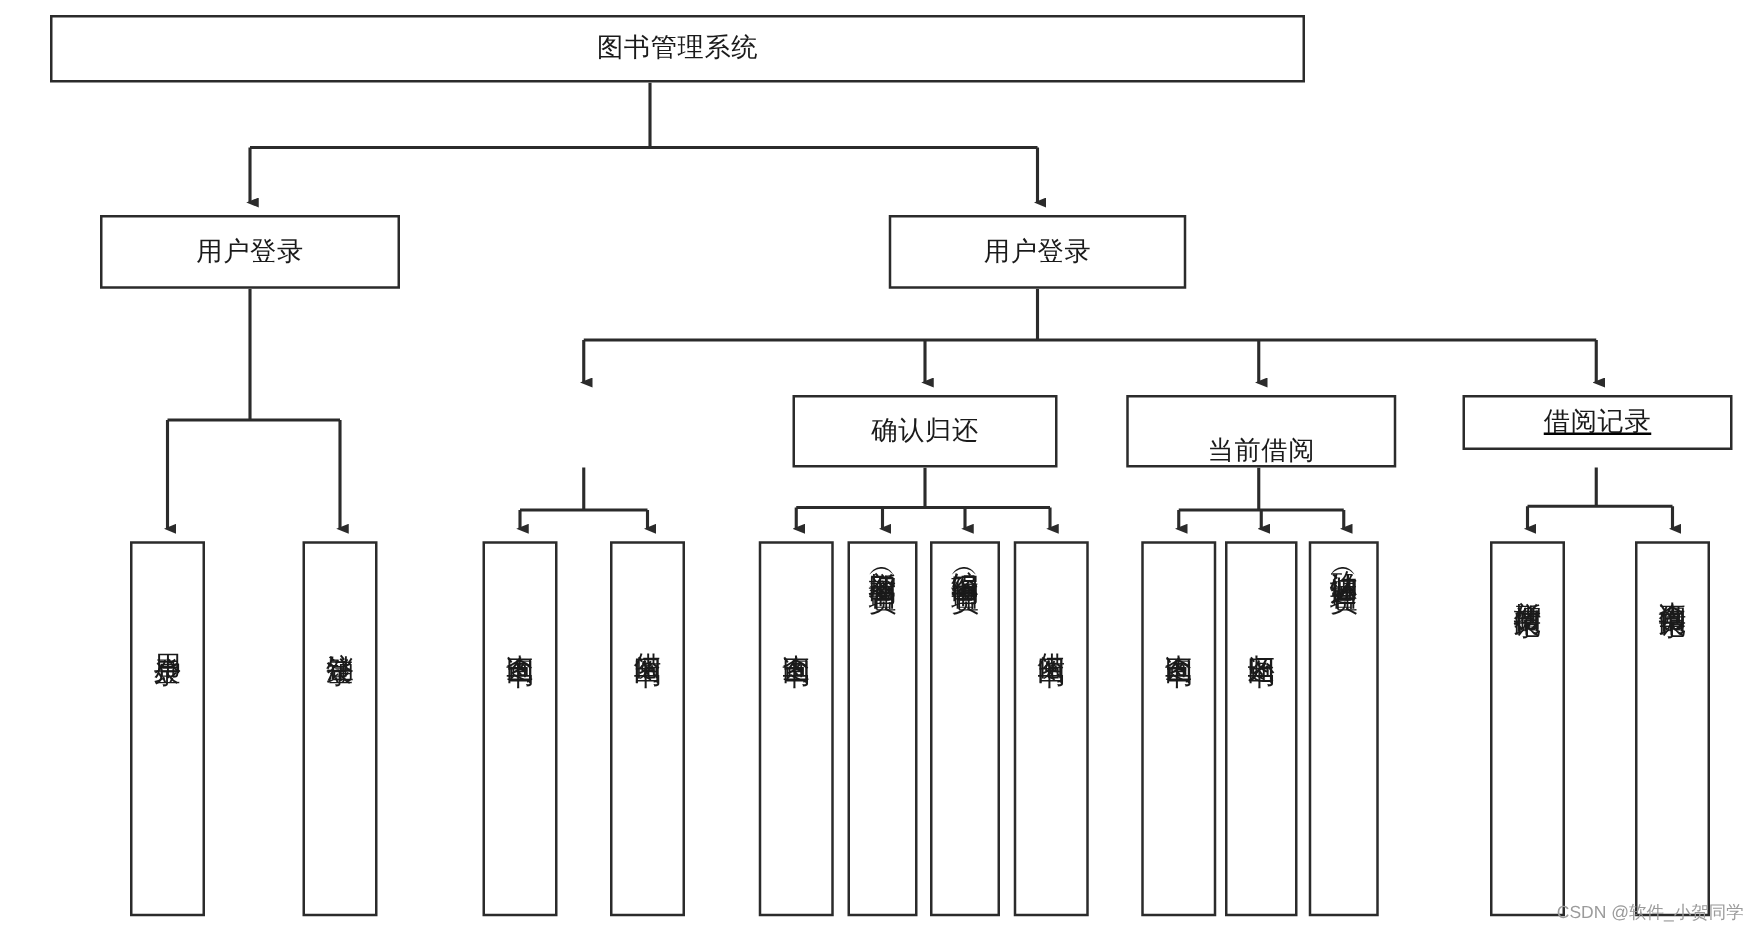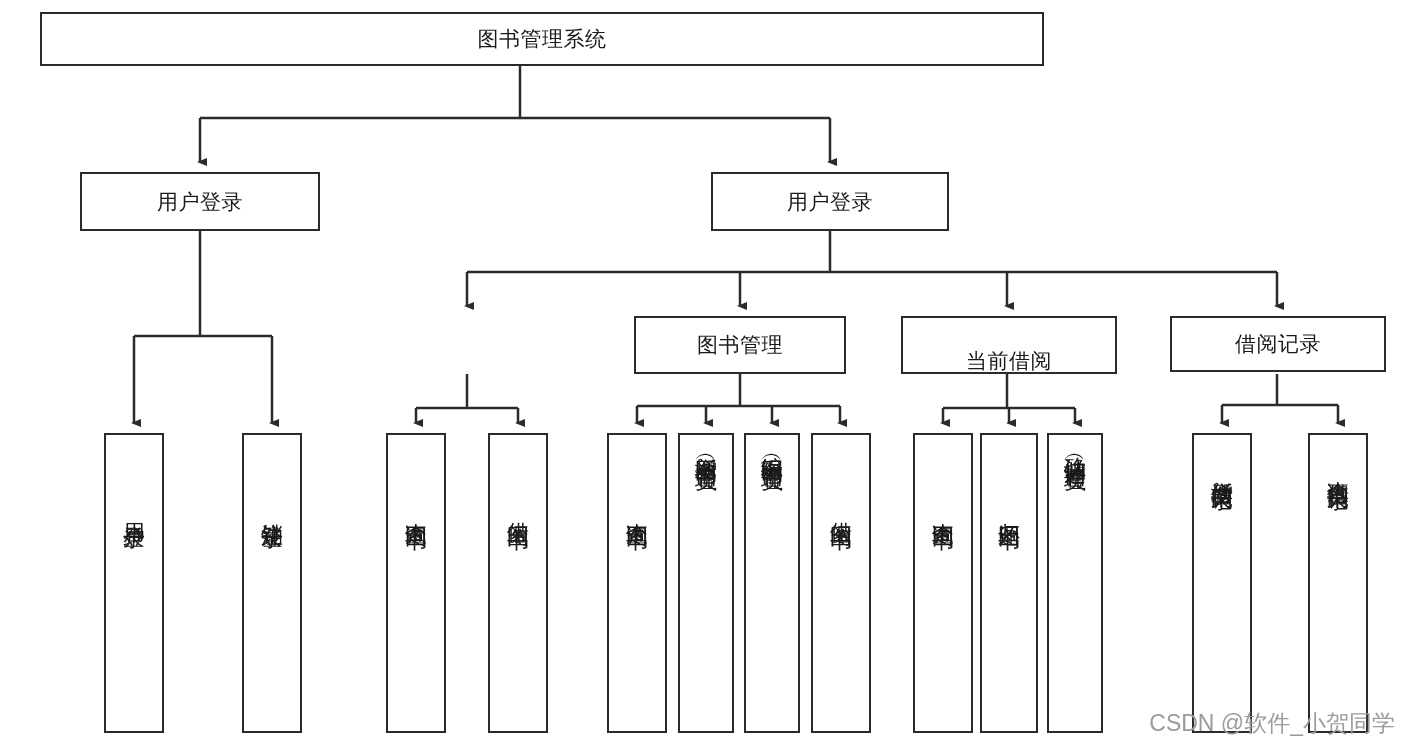--- a/index.html
+++ b/index.html
@@ -53,21 +53,21 @@
     text-orientation: upright;
     font-size: 22px;
     line-height: 1.0;
     letter-spacing: 2px;
     white-space: nowrap;
   }
   .watermark {
     position: absolute;
     right: 10px;
     bottom: 8px;
-    font-size: 23px;
+    font-size: 14px;
     color: #9b9b9b;
     z-index: 5;
     white-space: nowrap;
     font-family: "Liberation Sans", "DejaVu Sans", sans-serif;
   }
 </style>
 </head>
 <body>
 
 <div id="diagram-canvas">
@@ -127,26 +127,26 @@
   </div>
 
   <div class="node horiz" style="left:80px; top:172px; width:240px; height:59px;">
     <span class="label">用户登录</span>
   </div>
   <div class="node horiz" style="left:711px; top:172px; width:238px; height:59px;">
     <span class="label">用户登录</span>
   </div>
 
   <div class="node horiz" style="left:634px; top:316px; width:212px; height:58px;">
-    <span class="label">图书管理</span>
+    <span class="label">确认归还</span>
   </div>
   <div class="node horiz" style="left:901px; top:316px; width:216px; height:58px;align-items:flex-end;">
     <span class="label">当前借阅</span>
   </div>
-  <div class="node horiz" style="left:1170px; top:316px; width:216px; height:56px;">
+  <div class="node horiz" style="left:1170px; top:316px; width:216px; height:44px;text-decoration:underline;">
     <span class="label">借阅记录</span>
   </div>
 
   <div class="node vert" style="left:104px; top:433px; width:60px; height:300px; padding-top:70px;">
     <span class="label">用户登录</span>
   </div>
   <div class="node vert" style="left:242px; top:433px; width:60px; height:300px; padding-top:70px;">
     <span class="label">注销登录</span>
   </div>
 

